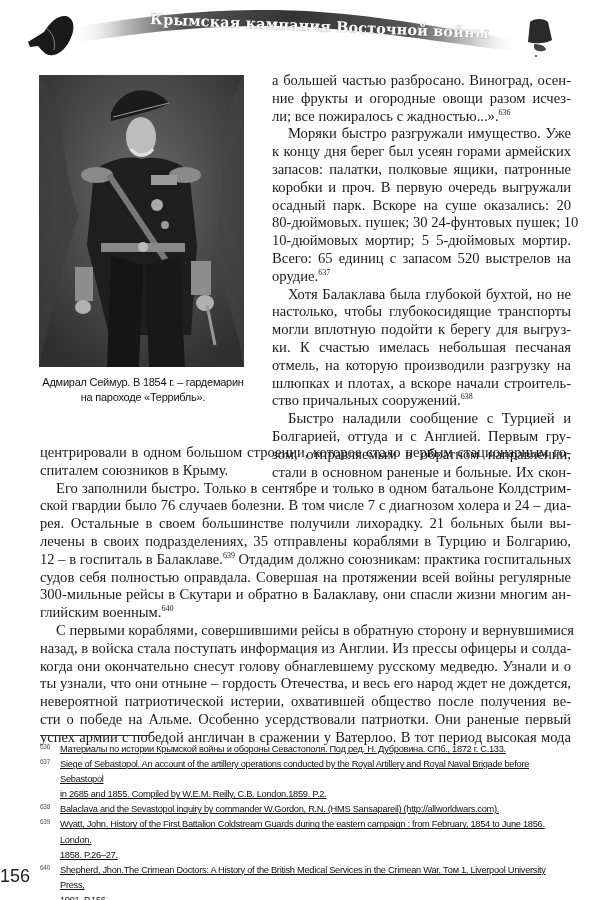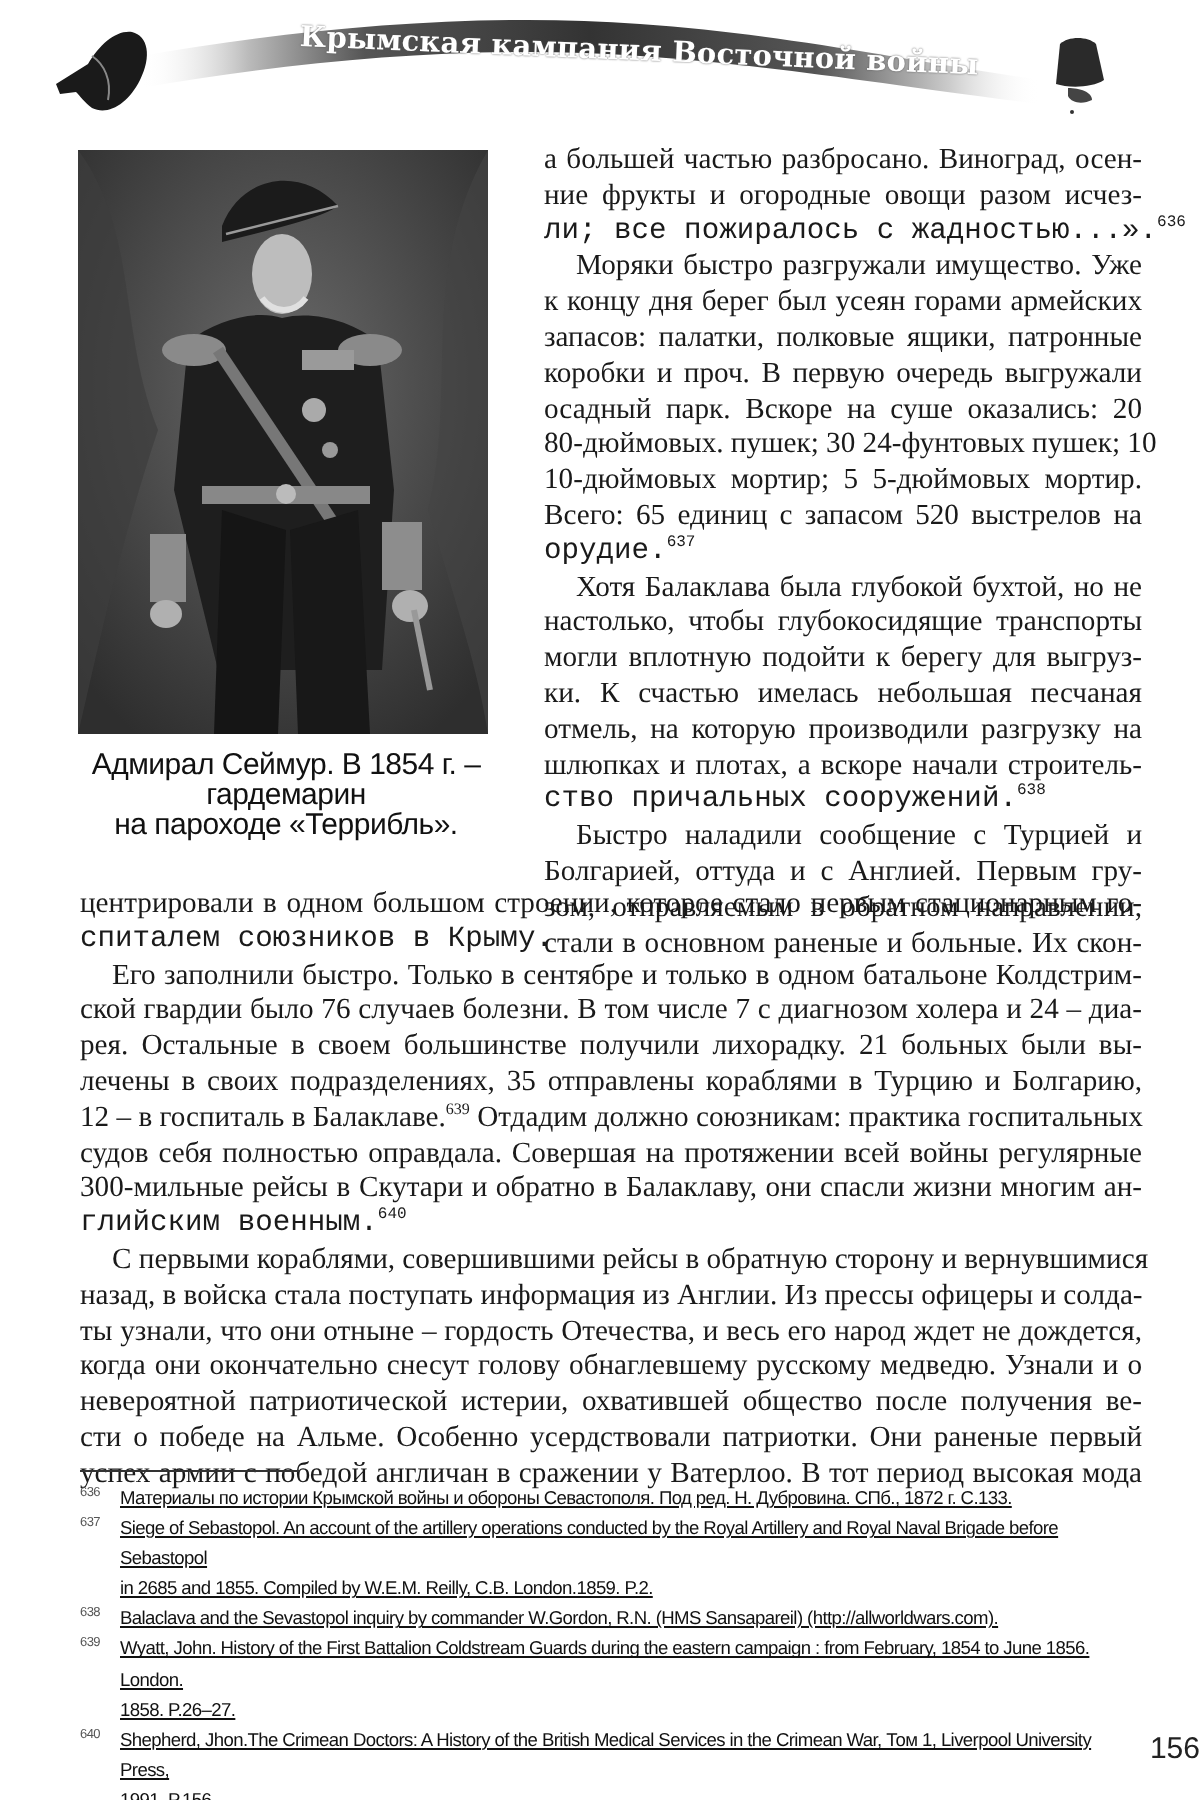--- a/index.html
+++ b/index.html
@@ -16,48 +16,48 @@
   }
 
   .photo {
     position: absolute; left: 39px; top: 75px; width: 205px; height: 292px;
     background: #3a3a3a; overflow: hidden;
   }
   .photo svg { display: block; }
 
   .caption {
     position: absolute; left: 33px; top: 375px; width: 220px;
-    font-family: "Liberation Sans", sans-serif; font-size: 15px; line-height: 15px;
+    font-family: "Liberation Sans", sans-serif; font-size: 11px; line-height: 15px;
     text-align: center; color: #111; letter-spacing: -0.25px;
   }
 
   .body-text {
     font-family: "Liberation Serif", serif; font-size: 14.6px; line-height: 17.8px;
     color: #1a1a1a; text-align: justify;
   }
   .col-right { position: absolute; left: 272px; top: 72px; width: 299px; }
   .col-full { position: absolute; left: 40px; top: 444px; width: 531px; }
   .line { display: block; white-space: nowrap; text-align: justify; text-align-last: justify; }
-  .line.last { text-align-last: left; font-family: Liberation Mono, monospace; }
+  .line.last { text-align-last: left; }
   .indent { padding-left: 16px; }
   .fn-ref { font-size: 8px; vertical-align: 6px; line-height: 0; }
 
   .footnote-rule { position: absolute; left: 40px; top: 735px; width: 110px; height: 1px; background: #333; }
 
   .footnotes {
     position: absolute; left: 40px; top: 742px; width: 532px;
     font-family: "Liberation Sans", sans-serif; font-size: 9.3px; line-height: 15.1px;
     color: #111; letter-spacing: -0.3px;
   }
   .fn { position: relative; padding-left: 20px; text-decoration: underline; }
   .fn-num { position: absolute; left: 0; top: -3px; font-size: 6.5px; color: #555; }
 
   .page-number {
-    position: absolute; left: 0; top: 866px; width: 600px; text-align: right;
-    font-family: "Liberation Sans", sans-serif; font-size: 15px; color: #222;
+    position: absolute; left: 0; top: 866px; width: 600px; text-align: left;
+    font-family: "Liberation Sans", sans-serif; font-size: 18px; color: #222;
   }
 </style>
 </head>
 <body>
 
 <div class="header">
   <svg width="600" height="62" viewBox="0 0 600 62">
     <defs>
       <linearGradient id="rib" x1="0" x2="1" y1="0" y2="0">
         <stop offset="0" stop-color="#ffffff" stop-opacity="0"></stop>
@@ -161,22 +161,22 @@
   <span class="line indent"><span>Его заполнили быстро. Только в сентябре и только в одном батальоне Колдстрим-</span></span>
   <span class="line"><span>ской гвардии было 76 случаев болезни. В том числе 7 с диагнозом холера и 24 – диа-</span></span>
   <span class="line"><span>рея. Остальные в своем большинстве получили лихорадку. 21 больных были вы-</span></span>
   <span class="line"><span>лечены в своих подразделениях, 35 отправлены кораблями в Турцию и Болгарию,</span></span>
   <span class="line"><span>12 – в госпиталь в Балаклаве.</span><sup class="fn-ref">639</sup><span> Отдадим должно союзникам: практика госпитальных</span></span>
   <span class="line"><span>судов себя полностью оправдала. Совершая на протяжении всей войны регулярные</span></span>
   <span class="line"><span>300-мильные рейсы в Скутари и обратно в Балаклаву, они спасли жизни многим ан-</span></span>
   <span class="line last"><span>глийским военным.</span><sup class="fn-ref">640</sup></span>
   <span class="line indent"><span>С первыми кораблями, совершившими рейсы в обратную сторону и вернувшимися</span></span>
   <span class="line"><span>назад, в войска стала поступать информация из Англии. Из прессы офицеры и солда-</span></span>
+  <span class="line"><span>когда они окончательно снесут голову обнаглевшему русскому медведю. Узнали и о</span></span>
   <span class="line"><span>ты узнали, что они отныне – гордость Отечества, и весь его народ ждет не дождется,</span></span>
-  <span class="line"><span>когда они окончательно снесут голову обнаглевшему русскому медведю. Узнали и о</span></span>
   <span class="line"><span>невероятной патриотической истерии, охватившей общество после получения ве-</span></span>
   <span class="line"><span>сти о победе на Альме. Особенно усердствовали патриотки. Они раненые первый</span></span>
   <span class="line"><span>успех армии с победой англичан в сражении у Ватерлоо. В тот период высокая мода</span></span>
 </div>
 
 <div class="footnote-rule"></div>
 
 <div class="footnotes">
   <div class="fn">
     <span class="fn-num">636</span>

